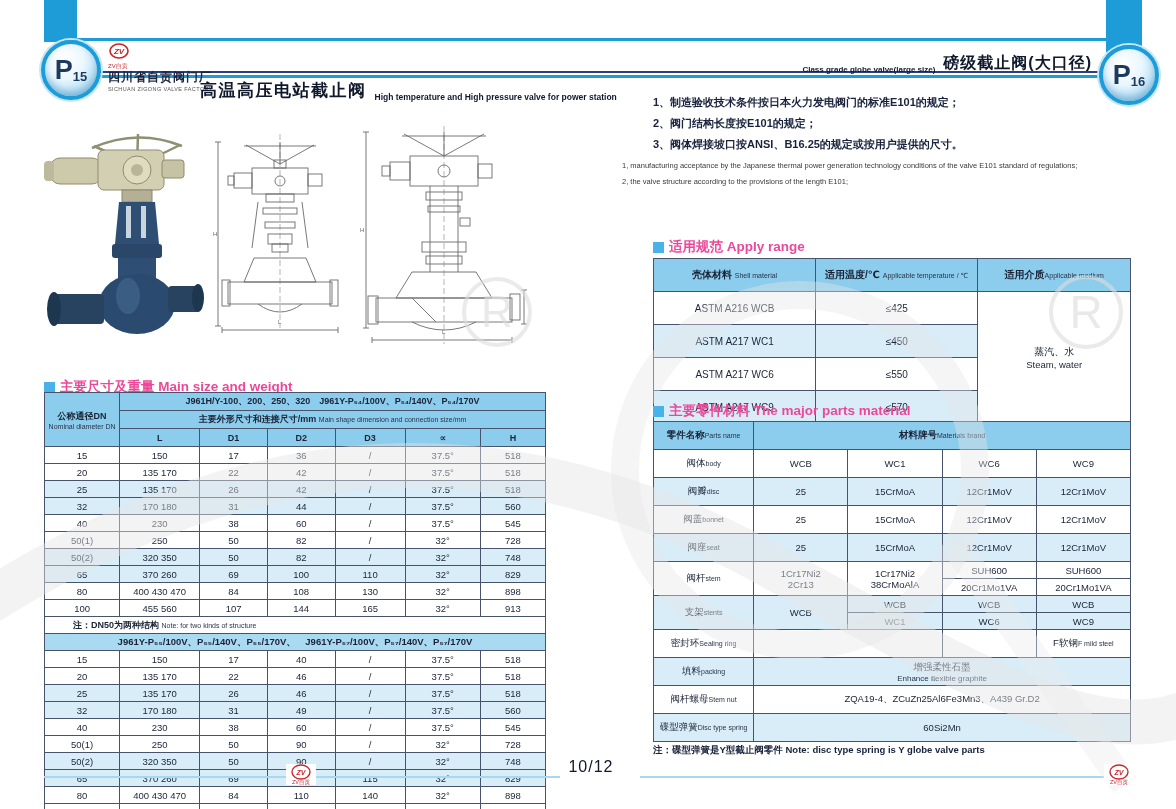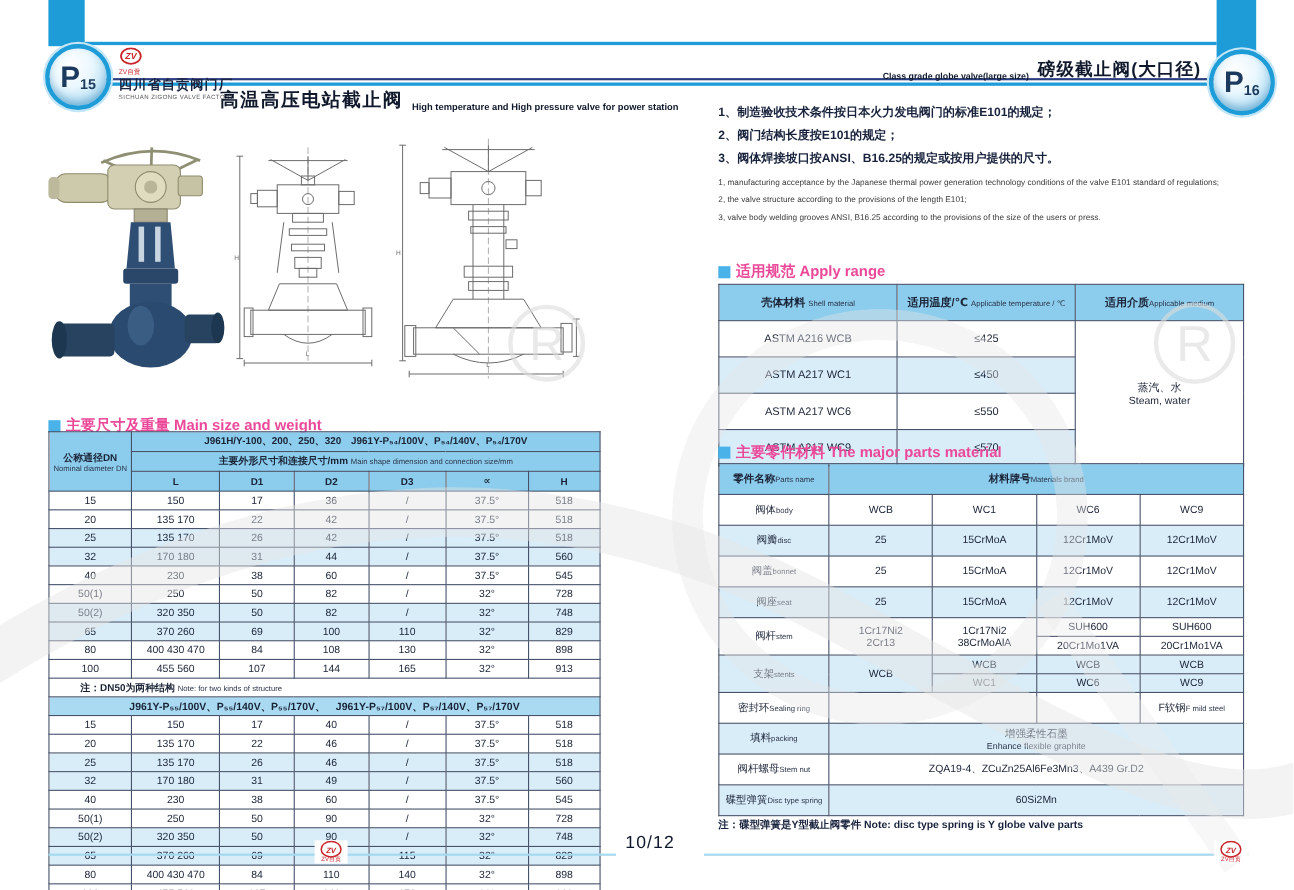--- a/index.html
+++ b/index.html
@@ -409,24 +409,23 @@
           <td>913</td>
         </tr>
       </tbody>
   </table>
 
   <div class="abs notes-cn" style="left:653px;top:92px;width:500px;">
     <div>1、制造验收技术条件按日本火力发电阀门的标准E101的规定；</div>
     <div>2、阀门结构长度按E101的规定；</div>
     <div>3、阀体焊接坡口按ANSI、B16.25的规定或按用户提供的尺寸。</div>
   </div>
-  <div class="abs notes-en" style="left:653px;top:158px;width:510px;">
+  <div class="abs notes-en" style="left:622px;top:158px;width:510px;">
     <div>1, manufacturing acceptance by the Japanese thermal power generation technology conditions of the valve E101 standard of regulations;</div>
     <div>2, the valve structure according to the provisions of the length E101;</div>
-    <div>3, valve body welding grooves ANSI, B16.25 according to the provisions of the size of the users or press.</div>
   </div>
 
   <div class="abs sect" style="left:653px;top:238px;">
     <span class="bullet"></span>
     <span>适用规范 Apply range</span>
   </div>
 
   <table class="abs applytbl" style="left:653px;top:258px;">
     <colgroup>
         <col style="width:34%">

